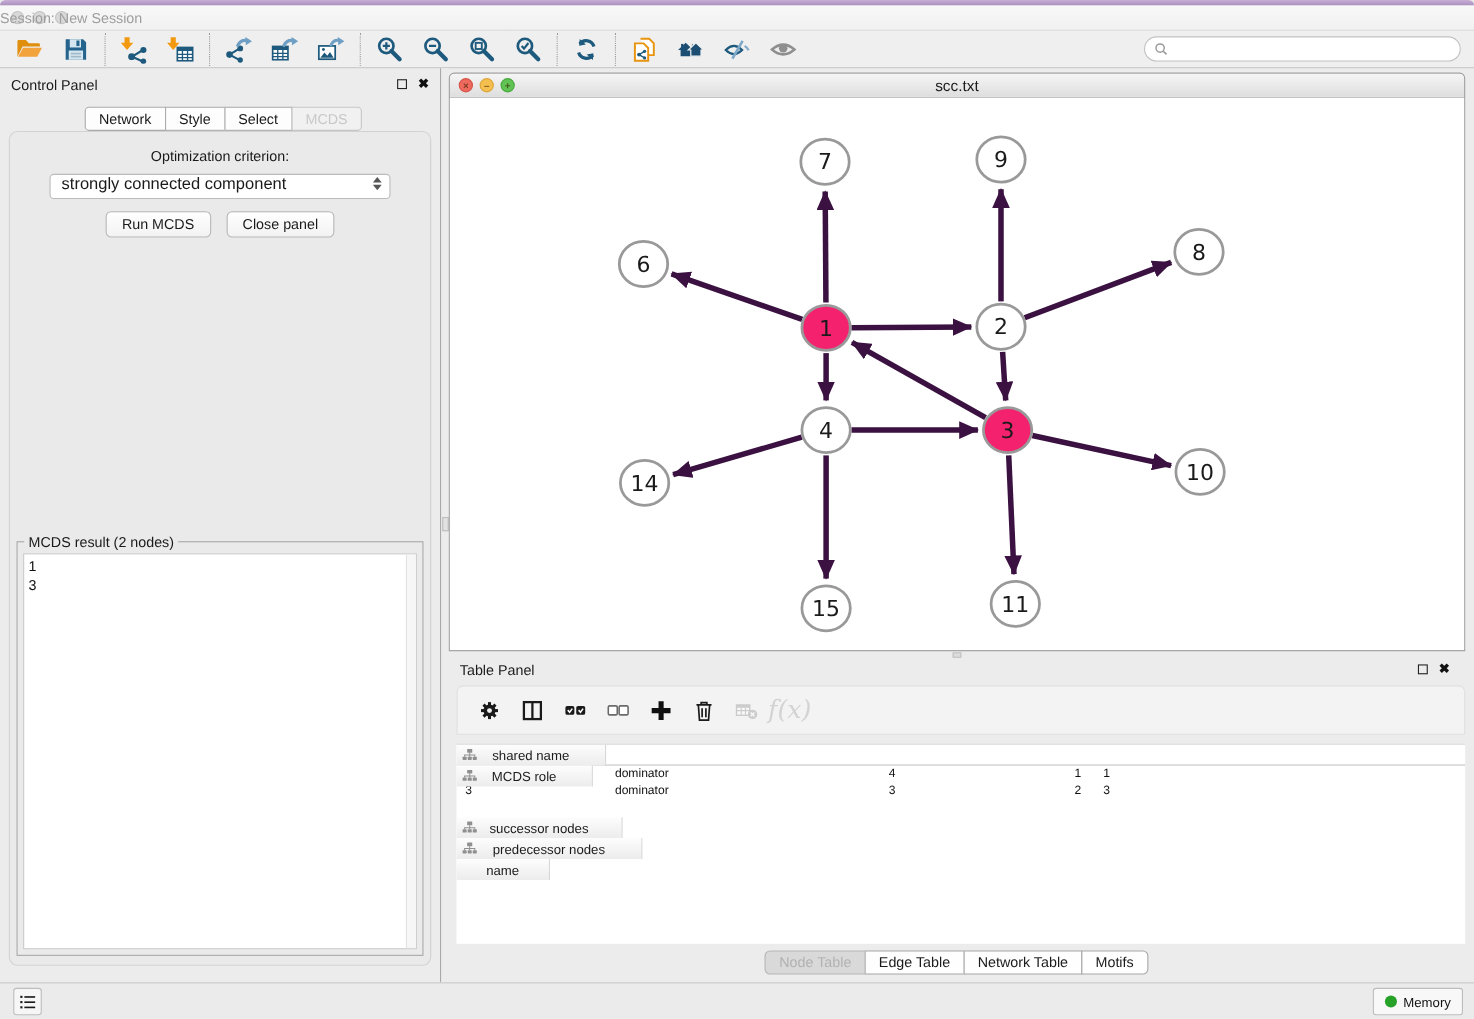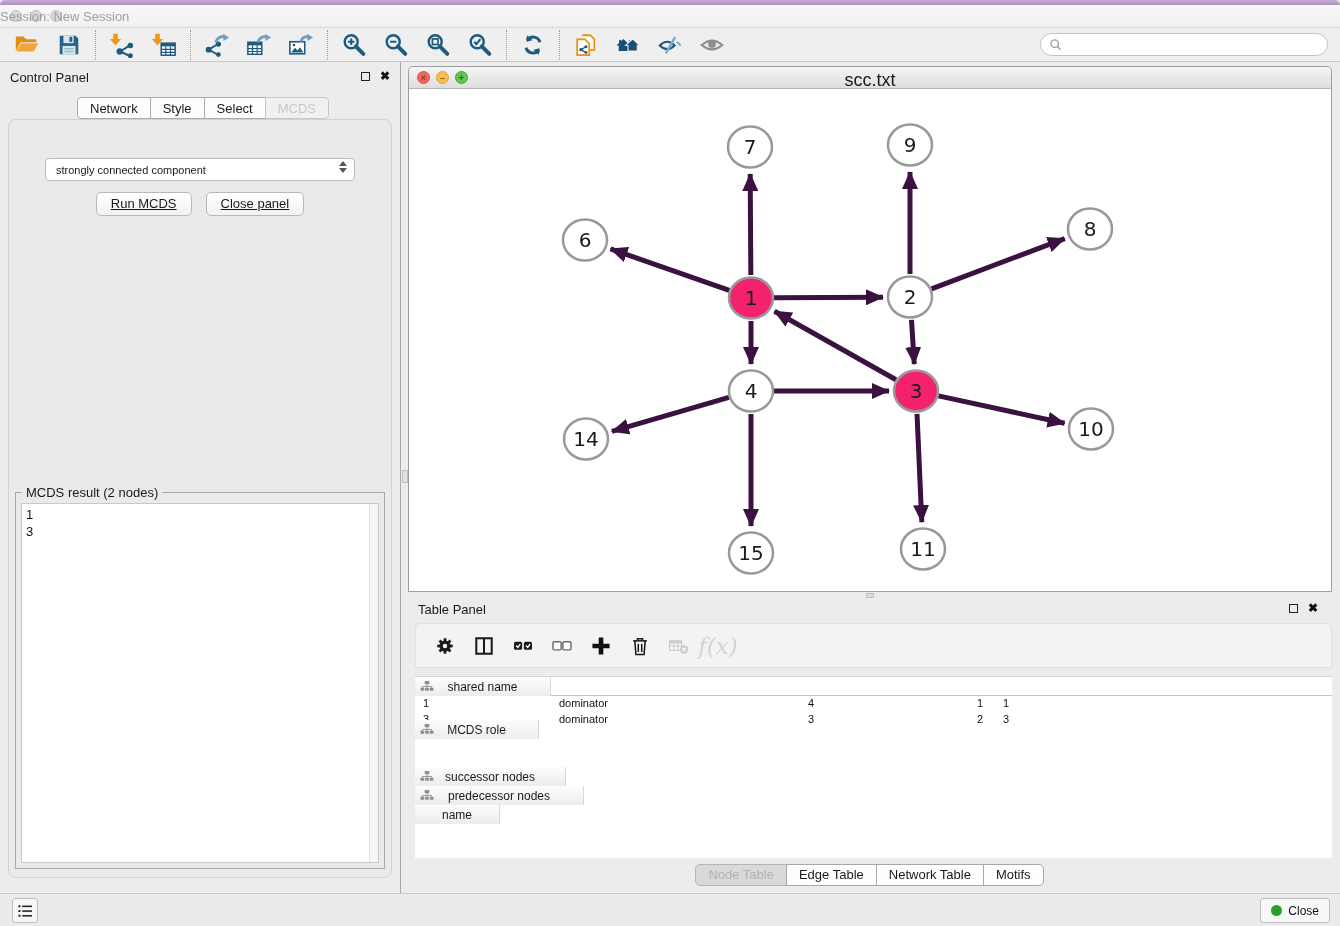--- a/index.html
+++ b/index.html
@@ -43,29 +43,29 @@
   .cp-tabs { position:absolute; top:35px; left:78px; display:flex; }
   .cp-tab { border:1px solid #ABABAB; margin-left:-1px; background:#FDFDFD; color:#1A1A1A;
     font-size:13px; padding:3px 12px 4px; height:22px; }
   .cp-tab:first-child { border-radius:4px 0 0 4px; }
   .cp-tab:last-child { border-radius:0 4px 4px 0; }
   .cp-tab.sel { background:#F1F1F1; color:#C8C8C8; border-color:#C6C6C6; }
   .cp-body { position:absolute; top:57px; left:8px; right:8px; height:759px;
     background:#EAEAEA; border:1px solid #D2D2D2; border-radius:8px; }
   .opt-label { position:absolute; top:14px; width:100%; text-align:center; font-size:13px; color:#1A1A1A; }
   .criterion { position:absolute; top:38px; left:36px; right:36px; height:23px; background:#FFF;
-    border:1px solid #BBB; border-radius:4px; font-size:11px; display:flex; align-items:center;
+    border:1px solid #BBB; border-radius:4px; font-size:15px; display:flex; 
     padding-left:10px; color:#1A1A1A; }
   .stepper { position:absolute; right:7px; top:2px; display:flex; flex-direction:column; gap:2px; }
   .stepper i { width:0; height:0; border-left:4px solid transparent; border-right:4px solid transparent; }
   .stepper .up { border-bottom:5px solid #555; }
   .stepper .dn { border-top:5px solid #555; }
   .cp-buttons { position:absolute; top:72px; width:100%; display:flex; justify-content:center; gap:14px; }
   .mac-btn { font-size:13px; color:#1A1A1A; background:linear-gradient(#FFFFFF,#F2F2F2);
-    border:1px solid #B9B9B9; border-radius:5px; padding:3px 14px 4px;text-decoration:underline; }
+    border:1px solid #B9B9B9; border-radius:5px; padding:3px 14px 4px; }
   .result-group { position:absolute; left:6px; right:6px; top:372px; bottom:8px;
     border:1px solid #A9A9A9; background:#EAEAEA; }
   .result-legend { position:absolute; top:-8px; left:6px; background:#EAEAEA;
     padding:0 4px; font-size:13px; color:#1A1A1A; }
   .result-area { position:absolute; inset:10px 5px 5px 5px; background:#FFF;
     border:1px solid #C9C9C9; font-size:13px; line-height:17px; padding:2px 4px; overflow:hidden; }
   .result-scroll { position:absolute; top:0; right:0; bottom:0; width:9px;
     background:#F6F6F6; border-left:1px solid #E3E3E3; }
   .result-line { color:#111; }
 
@@ -76,21 +76,21 @@
     background:#E2E2E2; border:1px solid #BDBDBD; }
 
   
   .right-area { position:absolute; left:408px; top:0; width:924px; height:831px; }
 
   .network-window { position:absolute; top:4px; left:0; width:924px; height:526px;
     border:1px solid #9E9E9E; border-radius:5px 5px 0 0; background:#FFF; }
   .nw-titlebar { position:absolute; top:0; left:0; right:0; height:22px;
     background:linear-gradient(#F5F5F5,#DEDEDE); border-bottom:1px solid #B5B5B5;
     border-radius:5px 5px 0 0; }
-  .nw-title { position:absolute; width:100%; text-align:center; top:3px; font-size:18px; color:#1A1A1A; }
+  .nw-title { position:absolute; width:100%; text-align:center; top:3px; font-size:14px; color:#1A1A1A; }
   .nw-lights { position:absolute; left:8px; top:4px; display:flex; gap:6px; }
   .nw-lights .lt { width:13px; height:13px; border-radius:50%; font-size:9px; font-weight:bold;
     display:flex; align-items:center; justify-content:center; color:rgba(60,30,0,.65); }
   .lt.red { background:#EE6A5F; border:1px solid #D55145; }
   .lt.yel { background:#F5BF4F; border:1px solid #DCA53A; }
   .lt.grn { background:#61C354; border:1px solid #47A83C; }
   .nw-canvas { position:absolute; top:22px; left:0; width:922px; height:502px; background:#FFF; }
   .nw-canvas svg { width:100%; height:100%; }
 
   .h-splitter-handle { position:absolute; top:531px; left:458px; width:8px; height:5px;
@@ -318,20 +318,21 @@
         <span class="close-x">✖</span>
       </span>
     </div>
     <div class="cp-tabs">
         <span class="cp-tab">Network</span>
         <span class="cp-tab">Style</span>
         <span class="cp-tab">Select</span>
         <span class="cp-tab sel">MCDS</span>
       </div>
     <div class="cp-body">
+      <div class="opt-label">Optimization criterion:</div>
       <div class="criterion">
         <span>strongly connected component</span>
         <span class="stepper">
             <i class="up"></i>
             <i class="dn"></i>
           </span>
       </div>
       <div class="cp-buttons">
         <button class="mac-btn">Run MCDS</button>
         <button class="mac-btn">Close panel</button>
@@ -516,21 +517,21 @@
                 <g fill="#8F8F8F">
                   <rect x="5" y="1" width="5" height="3.6" rx="0.5"></rect>
                   <rect x="0.5" y="8.5" width="4" height="3.2" rx="0.5"></rect>
                   <rect x="5.5" y="8.5" width="4" height="3.2" rx="0.5"></rect>
                   <rect x="10.5" y="8.5" width="4" height="3.2" rx="0.5"></rect>
                 </g>
                 <path d="M7.5 4.6 V7 M2.5 8.5 V7 H12.5 V8.5 M7.5 7 V8.5" stroke="#8F8F8F" fill="none" stroke-width="1"></path>
               </svg>
               <span>shared name</span>
             </div>
-            <div class="th" style="width: 124px; margin-top: 24px;">
+            <div class="th" style="width: 124px;">
               <svg class="tree-ic" viewBox="0 0 15 13">
                 <g fill="#8F8F8F">
                   <rect x="5" y="1" width="5" height="3.6" rx="0.5"></rect>
                   <rect x="0.5" y="8.5" width="4" height="3.2" rx="0.5"></rect>
                   <rect x="5.5" y="8.5" width="4" height="3.2" rx="0.5"></rect>
                   <rect x="10.5" y="8.5" width="4" height="3.2" rx="0.5"></rect>
                 </g>
                 <path d="M7.5 4.6 V7 M2.5 8.5 V7 H12.5 V8.5 M7.5 7 V8.5" stroke="#8F8F8F" fill="none" stroke-width="1"></path>
               </svg>
               <span>MCDS role</span>
@@ -599,15 +600,15 @@
           <rect x="7.5" y="4.4" width="12" height="1.8"></rect>
         <rect x="3" y="9.8" width="2.4" height="2.4"></rect>
           <rect x="7.5" y="10.2" width="12" height="1.8"></rect>
         <rect x="3" y="15.6" width="2.4" height="2.4"></rect>
           <rect x="7.5" y="16" width="12" height="1.8"></rect>
       </g>
     </svg>
   </button>
   <button class="memory-btn">
     <span class="memory-dot"></span>
-    <span>Close</span>
+    <span>Memory</span>
   </button>
 </div>
 
 </body></html>

